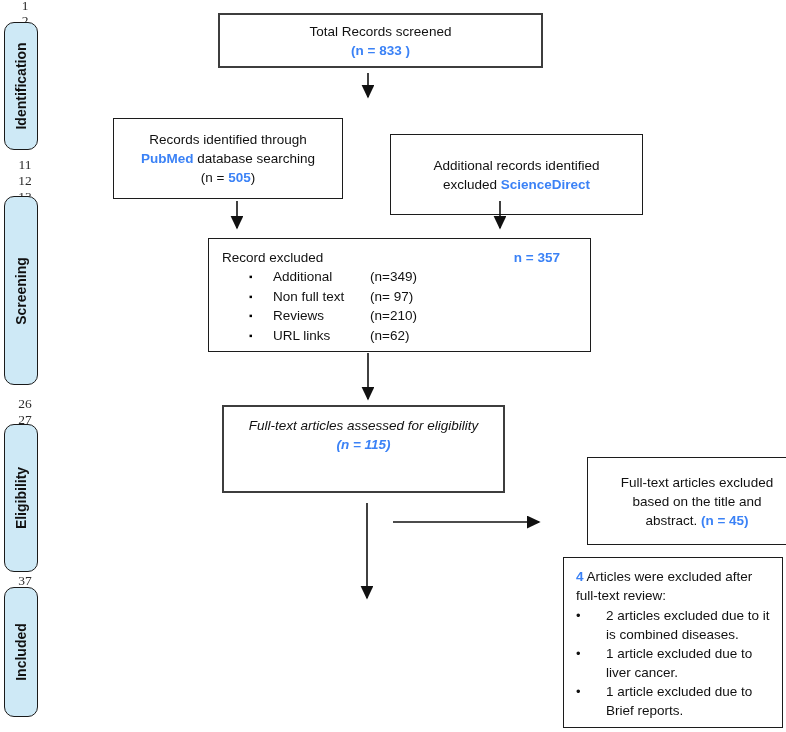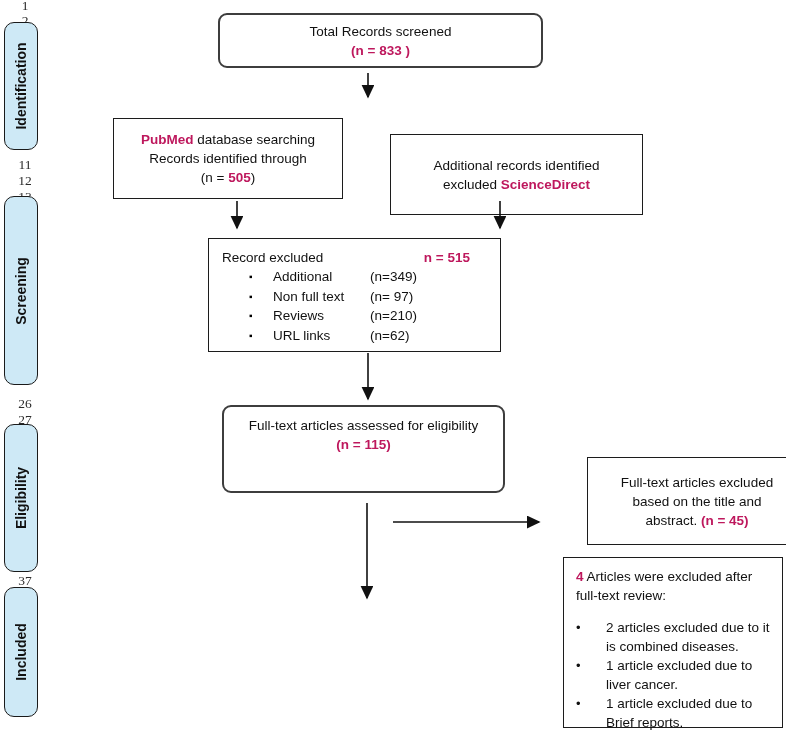--- a/index.html
+++ b/index.html
@@ -42,31 +42,31 @@
   .fbox{
     position:absolute;
     background:#fff;
     border:1.6px solid #1c1c1c;
     box-sizing:border-box;
     font-size:13.5px;
     line-height:19px;
     z-index:2;
   }
   .fbox.center{display:flex;flex-direction:column;justify-content:center;text-align:center;}
-  .fbox.topalign{justify-content:flex-start;padding-top:9px;}
-  .fbox b{color:#be185d;}
-  .thick{border-width:2.2px;border-color:#3d3d3d;border-radius:9px;}
+  .fbox.topalign{justify-content:flex-start;padding-top:9px;font-style:italic;}
+  .fbox b{color:#3b82f6;}
+  .thick{border-width:2.2px;border-color:#3d3d3d;}
   
   .rec-head{display:flex;justify-content:space-between;padding:9px 30px 0 13px;}
   .rec-row{display:flex;padding-left:40px;line-height:19.5px;}
   .rec-bullet{width:24px;font-size:10px;line-height:19.5px;color:#000;}
   .rec-label{width:97px;}
   
   .notes{padding:9px 8px 0 12px;text-align:left;}
-  .note-lead{margin-bottom:13px;}
+  .note-lead{margin-bottom:1px;}
   .note-row{display:flex;}
   .note-bullet{width:14px;margin-right:16px;text-align:left;font-size:13px;}
   .note-text{flex:1;}
   
   .arrows{position:absolute;left:0;top:0;z-index:3;pointer-events:none;}
 </style>
 </head>
 <body>
 
 <div class="canvas">
@@ -106,34 +106,34 @@
     <line x1="367" y1="503" x2="367" y2="598" stroke="#111" stroke-width="1.6" marker-end="url(#ah)"></line>
     <line x1="393" y1="522" x2="539" y2="522" stroke="#111" stroke-width="1.6" marker-end="url(#ah)"></line>
   </svg>
 
   <div class="fbox center thick" style="left:218px;top:13px;width:325px;height:55px">
     <div>Total Records screened</div>
     <div><b>(n =  833 )</b></div>
   </div>
 
   <div class="fbox center" style="left:113px;top:118px;width:230px;height:81px">
+    <div>Records identified through</div>
     <div><b>PubMed</b><span> database searching</span></div>
-    <div>Records identified through</div>
     <div><span>(n = </span><b>505</b><span>)</span></div>
   </div>
 
   <div class="fbox center" style="left:390px;top:134px;width:253px;height:81px">
     <div>Additional records identified</div>
     <div><span>excluded </span><b>ScienceDirect</b></div>
   </div>
 
-  <div class="fbox" style="left:208px;top:238px;width:293px;height:114px">
+  <div class="fbox" style="left:208px;top:238px;width:383px;height:114px">
     <div class="rec-head">
       <span>Record excluded</span>
-      <b>n = 515</b>
+      <b>n = 357</b>
     </div>
     <div class="rec-row">
       <span class="rec-bullet">▪</span>
       <span class="rec-label">Additional</span>
       <span>(n=349)</span>
     </div>
     <div class="rec-row">
       <span class="rec-bullet">▪</span>
       <span class="rec-label">Non full text</span>
       <span>(n= 97)</span>

